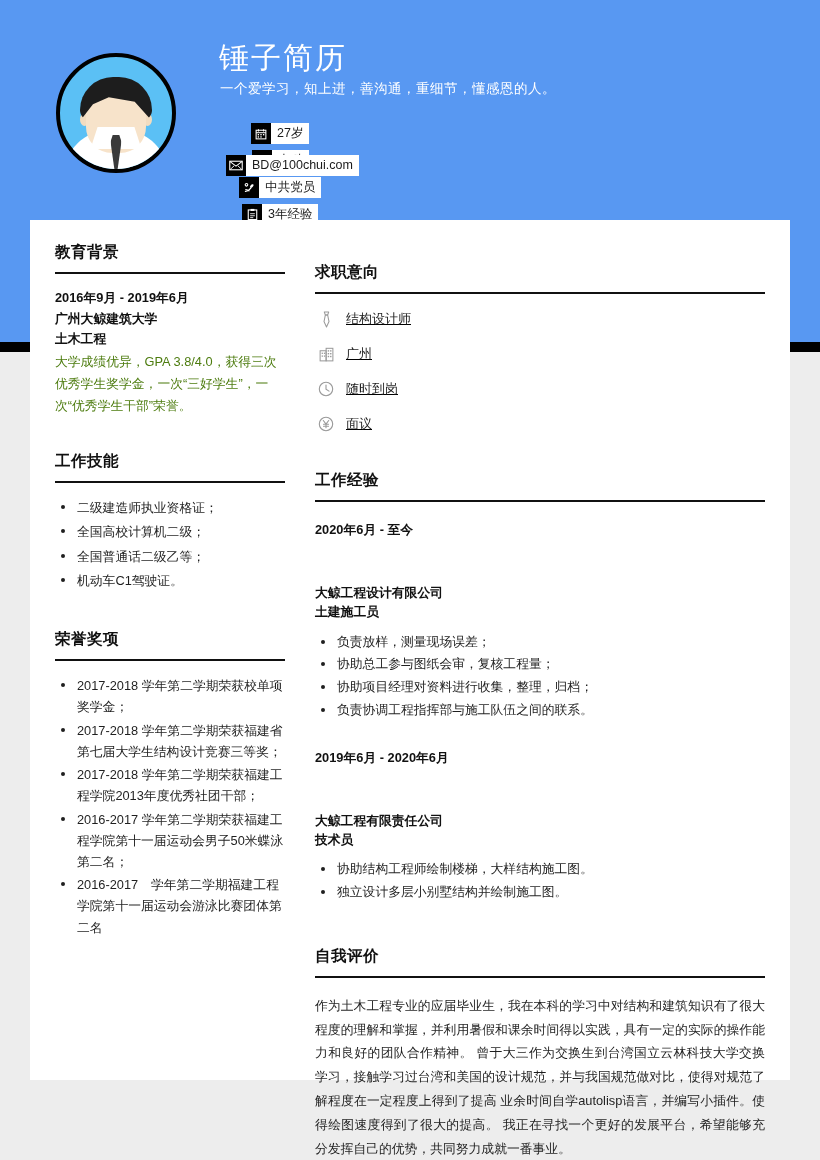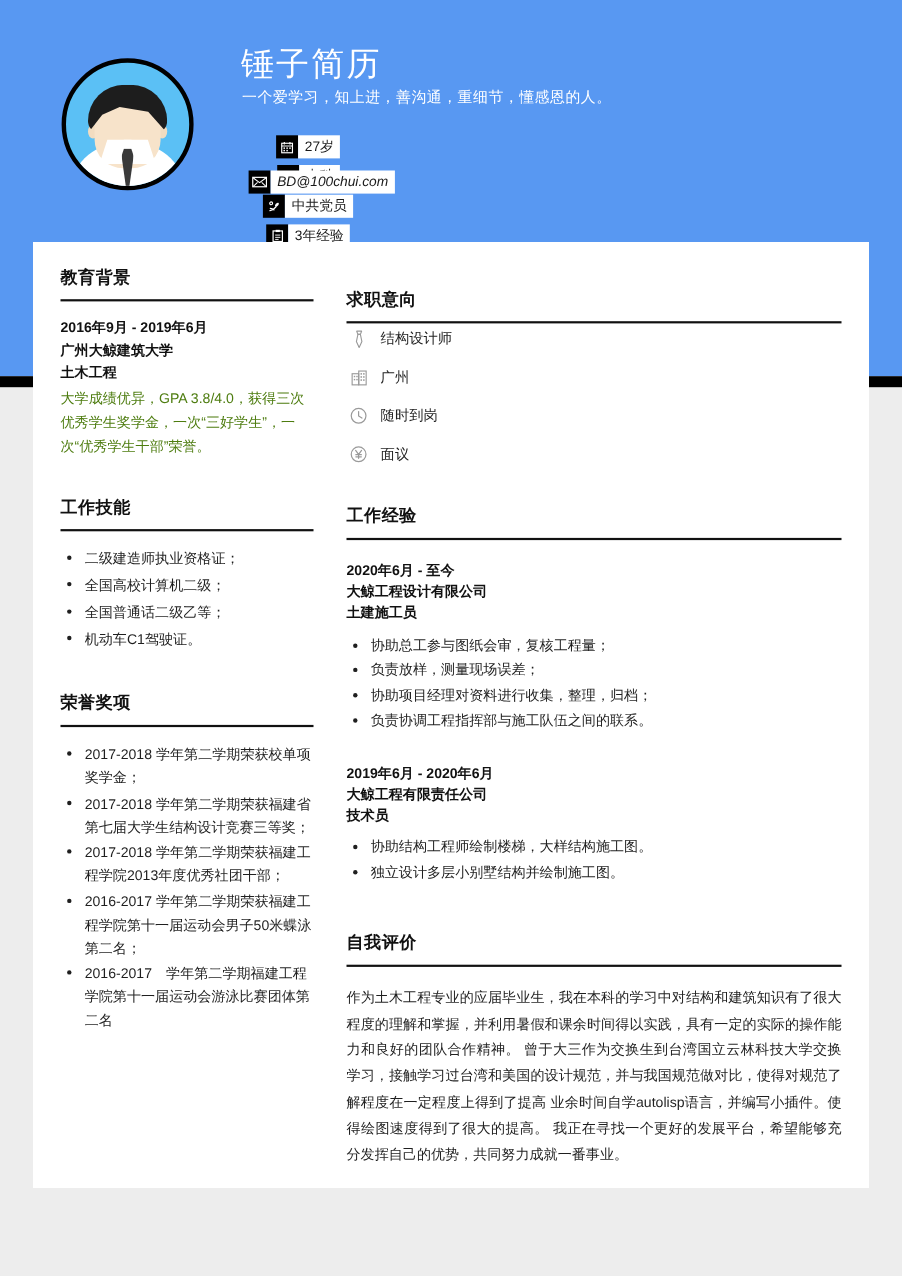--- a/index.html
+++ b/index.html
@@ -115,21 +115,21 @@
     position: absolute; left: 220px; top: 80px;
     font-size: 13.5px; color: #ffffff; letter-spacing: .5px;
   }
 
   .badge-row {
     position: absolute; left: 226px; top: 123px;
     display: flex; align-items: center; gap: 6px; flex-direction: column;
   }
   .badge-row2 {
     position: absolute; left: 226px; top: 155px;
-    display: flex; align-items: center; gap: 6px; font-style: italic;
+    display: flex; align-items: center; gap: 6px;
   }
   .badge {
     display: flex; align-items: stretch; height: 21px;
   }
   .badge-ic {
     width: 20px;
     background: #000;
     display: flex; align-items: center; justify-content: center;
   }
   .badge-ic svg { display: block; }
@@ -171,42 +171,42 @@
   }
   ul.bul li::before {
     content: "";
     position: absolute; left: 6px; top: 8px;
     width: 4px; height: 4px; border-radius: 50%;
     background: #1f1f1f;
   }
   ul.bul.awards li { margin-bottom: 2px; }
 
   
-  .intent-list { margin-top: 4px; }
+  .intent-list { margin-top: 15px; text-decoration: underline; }
   .intent-item {
     display: flex; align-items: center;
     margin-bottom: 15px;
     font-size: 13px; color: #1f1f1f;
   }
   .intent-ic {
     width: 22px; height: 20px;
     display: flex; align-items: center; justify-content: center;
     margin-right: 9px;
     color: #8d8d8d;
   }
 
   .job { margin-top: 18px; }
   .job-head {
     display: flex; align-items: flex-start;
     font-size: 12.8px; font-weight: bold; color: #111;
     line-height: 1.5;
     flex-direction: column;
   }
   .job-date { width: 150px; flex: none; }
-  .job-comp { flex: 1 1 auto; }
+  .job-comp { flex: 1 1 auto; margin-top: 44px; }
   .job-role { flex: none; text-align: right; }
   ul.job-bul { list-style: none; margin: 9px 0 0 0; padding: 0; }
   ul.job-bul li {
     position: relative; padding-left: 22px;
     font-size: 12.8px; color: #1f1f1f; line-height: 1.78;
   }
   ul.job-bul li::before {
     content: "";
     position: absolute; left: 6px; top: 9px;
     width: 4px; height: 4px; border-radius: 50%;
@@ -424,22 +424,22 @@
         <h2 class="sec">工作经验</h2>
         <div class="rule"></div>
 
         <div class="job">
           <div class="job-head">
             <span class="job-date">2020年6月 - 至今</span>
             <span class="job-comp">大鲸工程设计有限公司</span>
             <span class="job-role">土建施工员</span>
           </div>
           <ul class="job-bul">
+            <li>负责放样，测量现场误差；</li>
             <li>协助总工参与图纸会审，复核工程量；</li>
-            <li>负责放样，测量现场误差；</li>
             <li>协助项目经理对资料进行收集，整理，归档；</li>
             <li>负责协调工程指挥部与施工队伍之间的联系。</li>
           </ul>
         </div>
 
         <div class="job" style="margin-top:26px;">
           <div class="job-head">
             <span class="job-date">2019年6月 - 2020年6月</span>
             <span class="job-comp">大鲸工程有限责任公司</span>
             <span class="job-role">技术员</span>

